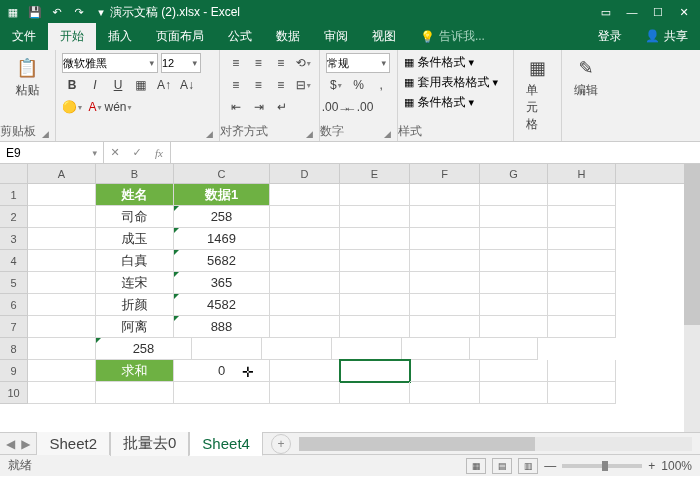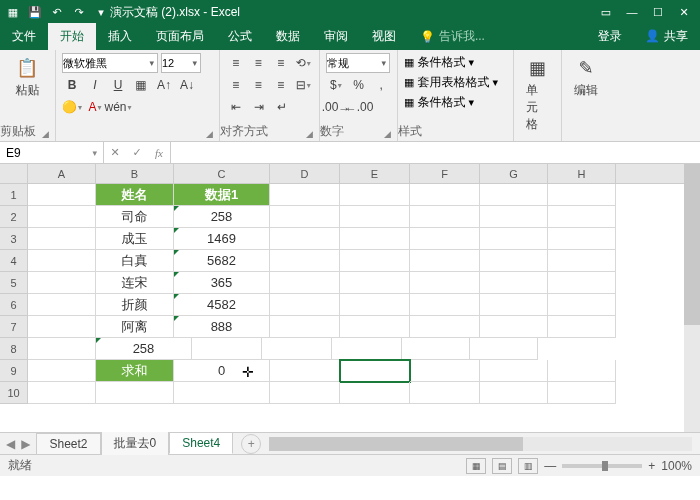--- a/index.html
+++ b/index.html
@@ -41,21 +41,21 @@
 .gr{display:flex;height:22px}
 .rowhdr{width:28px;background:#e6e6e6;border-right:1px solid #ccc;border-bottom:1px solid #ccc;display:flex;align-items:center;justify-content:center;color:#555;font-size:11px}
 .cell{border-right:1px solid #d8d8d8;border-bottom:1px solid #d8d8d8;display:flex;align-items:center;justify-content:center;font-size:13px;color:#333;position:relative}
 .hdrcell{background:#6eb143;color:#fff;font-weight:bold}
 .sumcell{background:#6eb143;color:#fff}
 .tmark::before{content:"";position:absolute;top:0;left:0;border-top:5px solid #1a7a3a;border-right:5px solid transparent}
 .selcell{outline:2px solid #1a7a3a;outline-offset:-1px}
 .cursor{position:absolute;font-size:14px;color:#000;left:242px;top:200px}
 .sheettabs{height:22px;background:#f1f1f1;border-top:1px solid #ccc;display:flex;align-items:center}
 .stnav{display:flex;padding:0 6px;gap:6px;color:#888;font-size:10px}
-.stab{padding:3px 12px;border:1px solid #ccc;border-bottom:none;background:#f7f7f7;font-size:12px;color:#444;margin-top:-1px}
+.stab{padding:3px 12px;border:1px solid #ccc;border-bottom:none;background:#f7f7f7;font-size:15px;color:#444;margin-top:-1px}
 .stab.active{background:#fff;color:#0d6b3f;border-bottom:1px solid #fff}
 .addsheet{width:20px;height:20px;border:1px solid #ccc;border-radius:50%;display:flex;align-items:center;justify-content:center;margin-left:8px;font-size:12px;color:#888}
 .hscroll{flex:1;margin:0 8px;height:14px;background:#e8e8e8;position:relative}
 .hscroll .thumb{position:absolute;left:0;width:60%;height:100%;background:#c8c8c8}
 .status{height:22px;background:#f1f1f1;border-top:1px solid #ccc;display:flex;align-items:center;padding:0 8px;font-size:11px;color:#555}
 .status .right{margin-left:auto;display:flex;align-items:center;gap:6px}
 .viewbtn{width:20px;height:16px;border:1px solid #bbb;display:flex;align-items:center;justify-content:center;font-size:9px}
 .zslider{width:80px;height:4px;background:#ccc;position:relative}
 .zslider .zt{position:absolute;left:50%;top:-3px;width:6px;height:10px;background:#888}
 .vscroll{position:absolute;right:0;top:0;bottom:0;width:16px;background:#e8e8e8}

